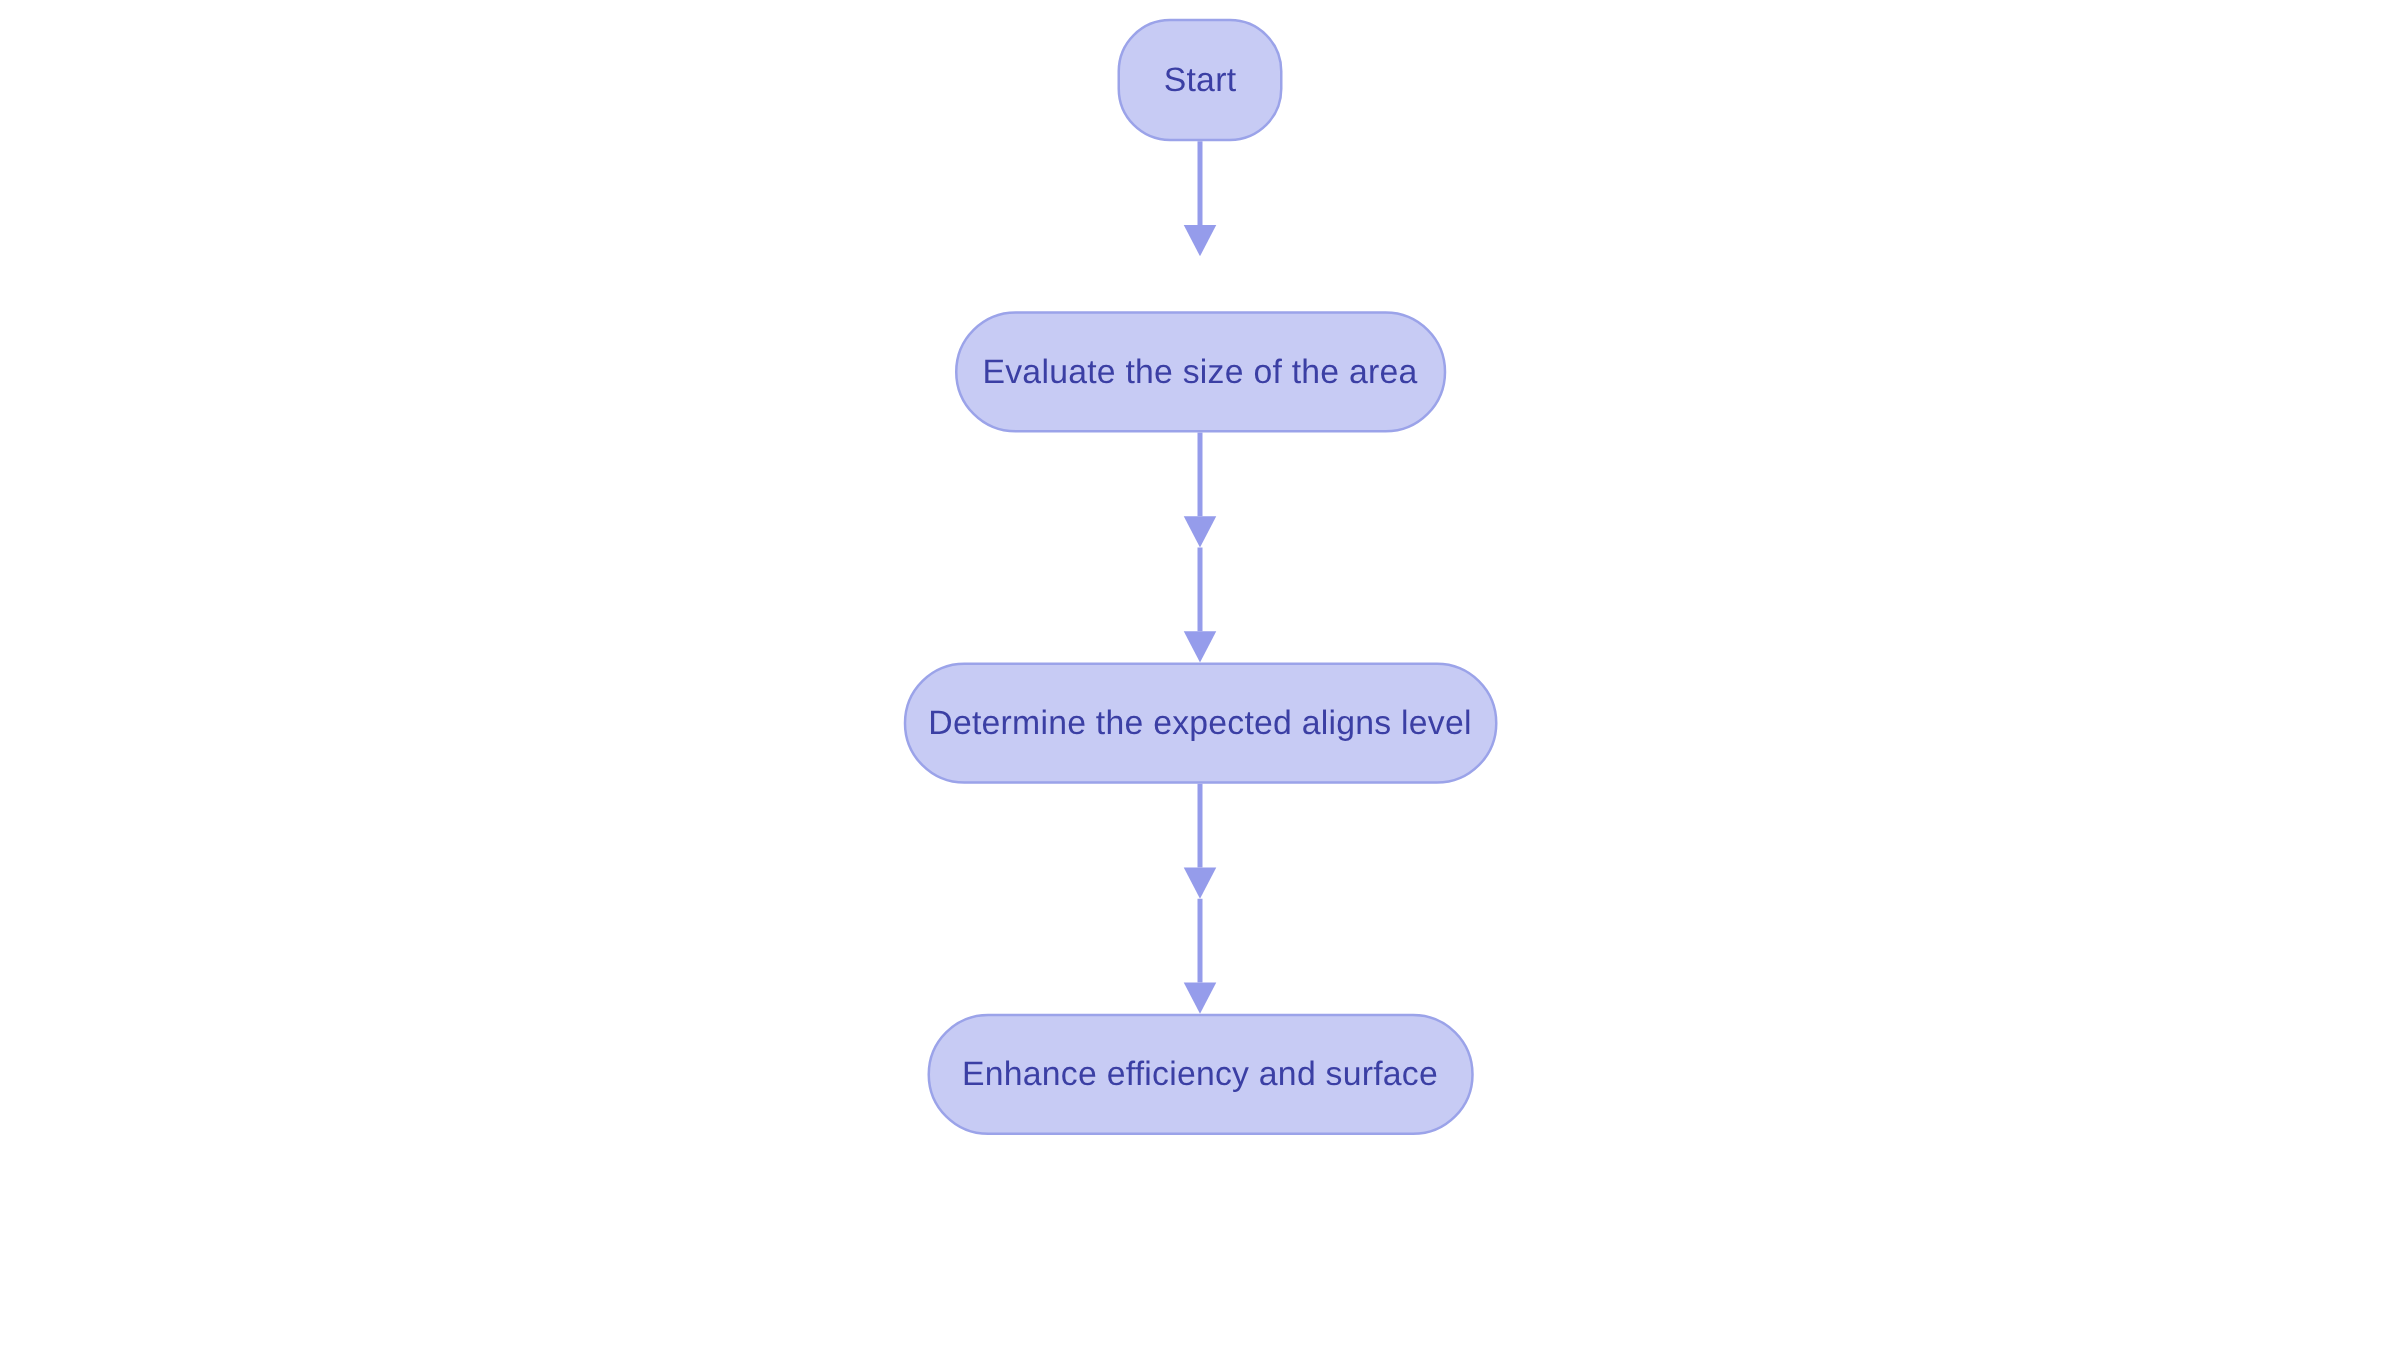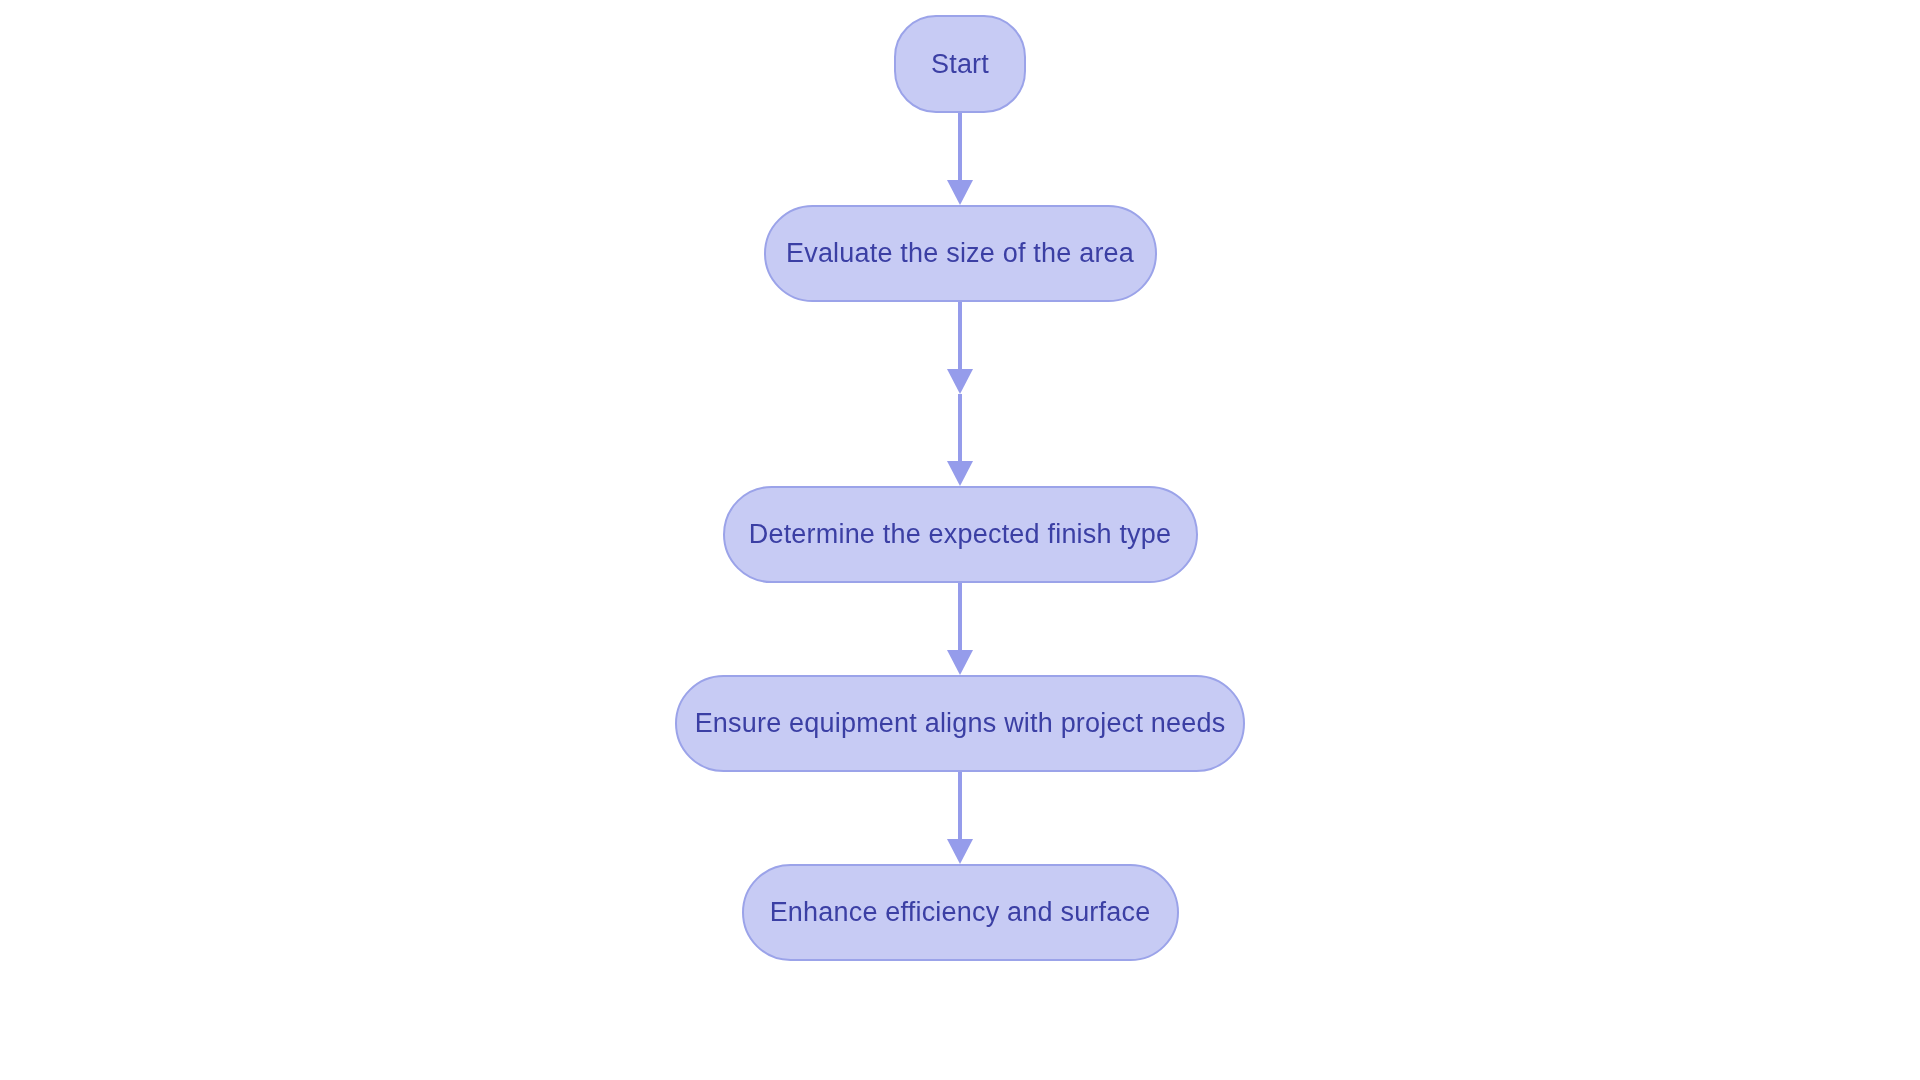--- a/index.html
+++ b/index.html
@@ -35,21 +35,21 @@
     font-weight: 400;
     letter-spacing: 0.2px;
     display: flex;
     align-items: center;
     justify-content: center;
     text-align: center;
     height: 97px;
     flex: 0 0 auto;
   }
   .node--start  { width: 132px; height: 98px; border-radius: 42px; }
-  .node--step1  { width: 393px; }
+  .node--step1  { width: 393px; margin-top: 44px; }
   .node--step2  { width: 376px; }
   .node--step3  { width: 475px; }
   .node--step4  { width: 570px; }
   .node--step5  { width: 437px; }
   .edge {
     height: 92px;
     flex: 0 0 auto;
     display: flex;
     flex-direction: column;
     align-items: center;
@@ -90,31 +90,28 @@
     <div class="edge-head"></div>
   </div>
 
 
   <div class="edge">
     <div class="edge-line"></div>
     <div class="edge-head"></div>
   </div>
 
   <div class="node node--step3">
-    <span>Determine the expected finish type</span>
+    <span>Determine the expected aligns level</span>
   </div>
 
   <div class="edge">
     <div class="edge-line"></div>
     <div class="edge-head"></div>
   </div>
 
-  <div class="node node--step4">
-    <span>Ensure equipment aligns with project needs</span>
-  </div>
 
   <div class="edge">
     <div class="edge-line"></div>
     <div class="edge-head"></div>
   </div>
 
   <div class="node node--step5">
     <span>Enhance efficiency and surface</span>
   </div>
 

